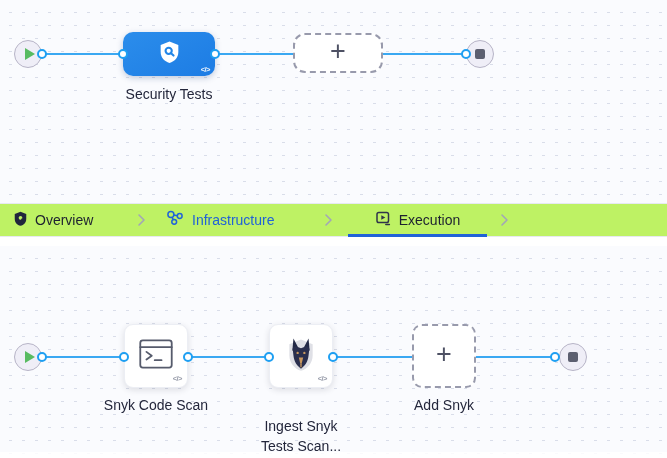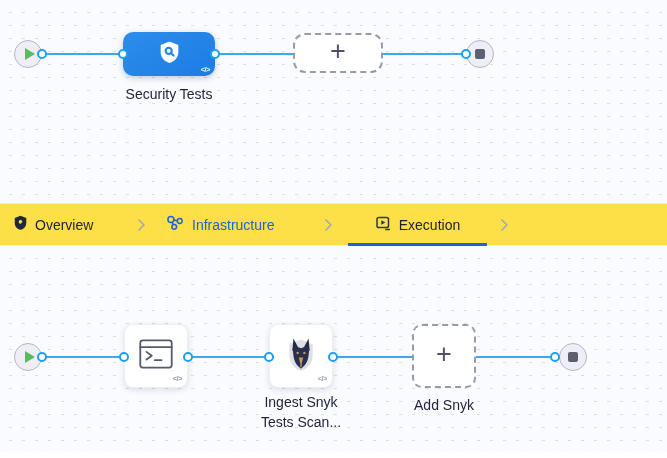--- a/index.html
+++ b/index.html
@@ -51,21 +51,21 @@
   .step-box{position:absolute;top:324px;width:64px;height:64px;border-radius:9px;background:#ffffff;
             border:1px solid #eceef4;box-sizing:border-box;
             box-shadow:0 2px 6px rgba(40,41,61,.14);
             display:flex;align-items:center;justify-content:center;z-index:3;}
 
   
   .node-label{position:absolute;transform:translateX(-50%);white-space:nowrap;
               font-size:14px;color:#23263b;text-align:center;line-height:20px;z-index:2;}
 
   
-  .tabbar{position:absolute;left:0;top:203px;width:667px;height:43px;background:#fde047;
+  .tabbar{position:absolute;left:0;top:203px;width:667px;height:34px;background:#bef264;
           border-top:1px solid #e7e9f1;border-bottom:1px solid #e7e9f1;box-sizing:border-box;z-index:5;}
   .tab{position:absolute;top:0;height:100%;display:flex;align-items:center;gap:8px;cursor:pointer;}
   .tab-label{font-size:14px;color:#1d2130;}
   .tab-label.blue{color:#2062d8;}
   .tab-label.active{color:#1d2130;font-weight:500;}
   .tab-underline{position:absolute;left:0;right:0;bottom:-1px;height:3px;background:#2062d8;}
   .chevron-sep{position:absolute;top:0;height:100%;display:flex;align-items:center;}
 </style>
 </head>
 <body>
@@ -211,20 +211,21 @@
 
   <div class="dashed-box add-step-box">
     <span class="plus-glyph">+</span>
   </div>
 
   <div class="ring" style="left:550px;top:352px;"></div>
   <div class="endpoint" style="left:559px;top:343px;">
     <div class="stop-sq"></div>
   </div>
 
-  <div class="node-label" style="left:301px;top:392px;text-align:center;">
+  <div class="node-label" style="left:156px;top:395px;">Snyk Code Scan</div>
+  <div class="node-label" style="left:301px;top:416px;text-align:center;">
     <div>Ingest Snyk</div>
     <div>Tests Scan...</div>
   </div>
   <div class="node-label" style="left:444px;top:395px;">Add Snyk</div>
 
   <div class="bottom-fade"></div>
 </div>
 
 </body></html>

